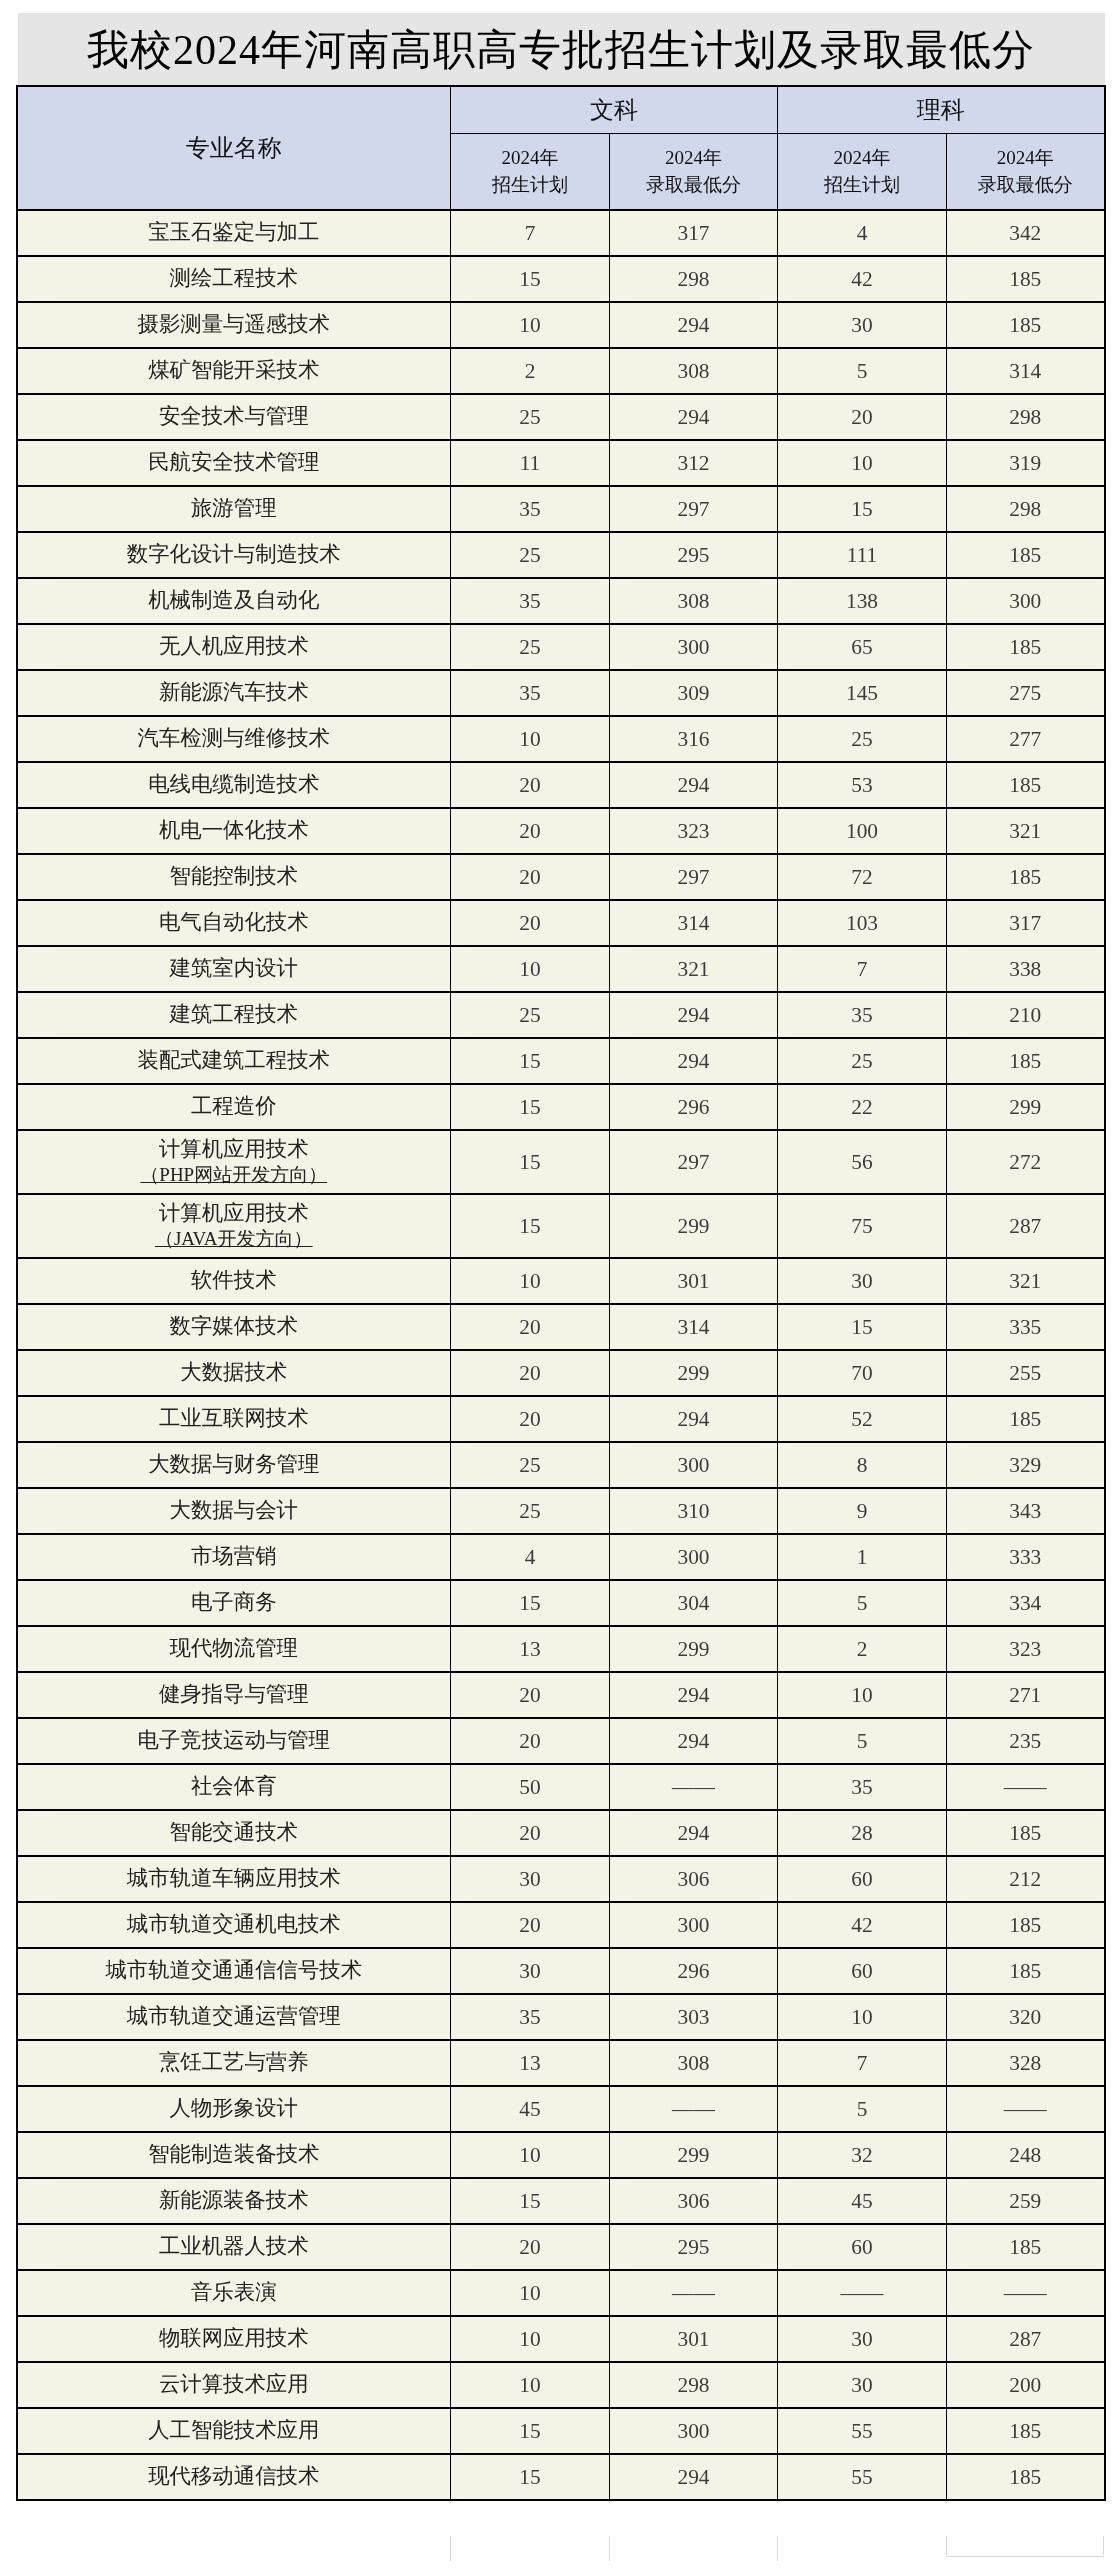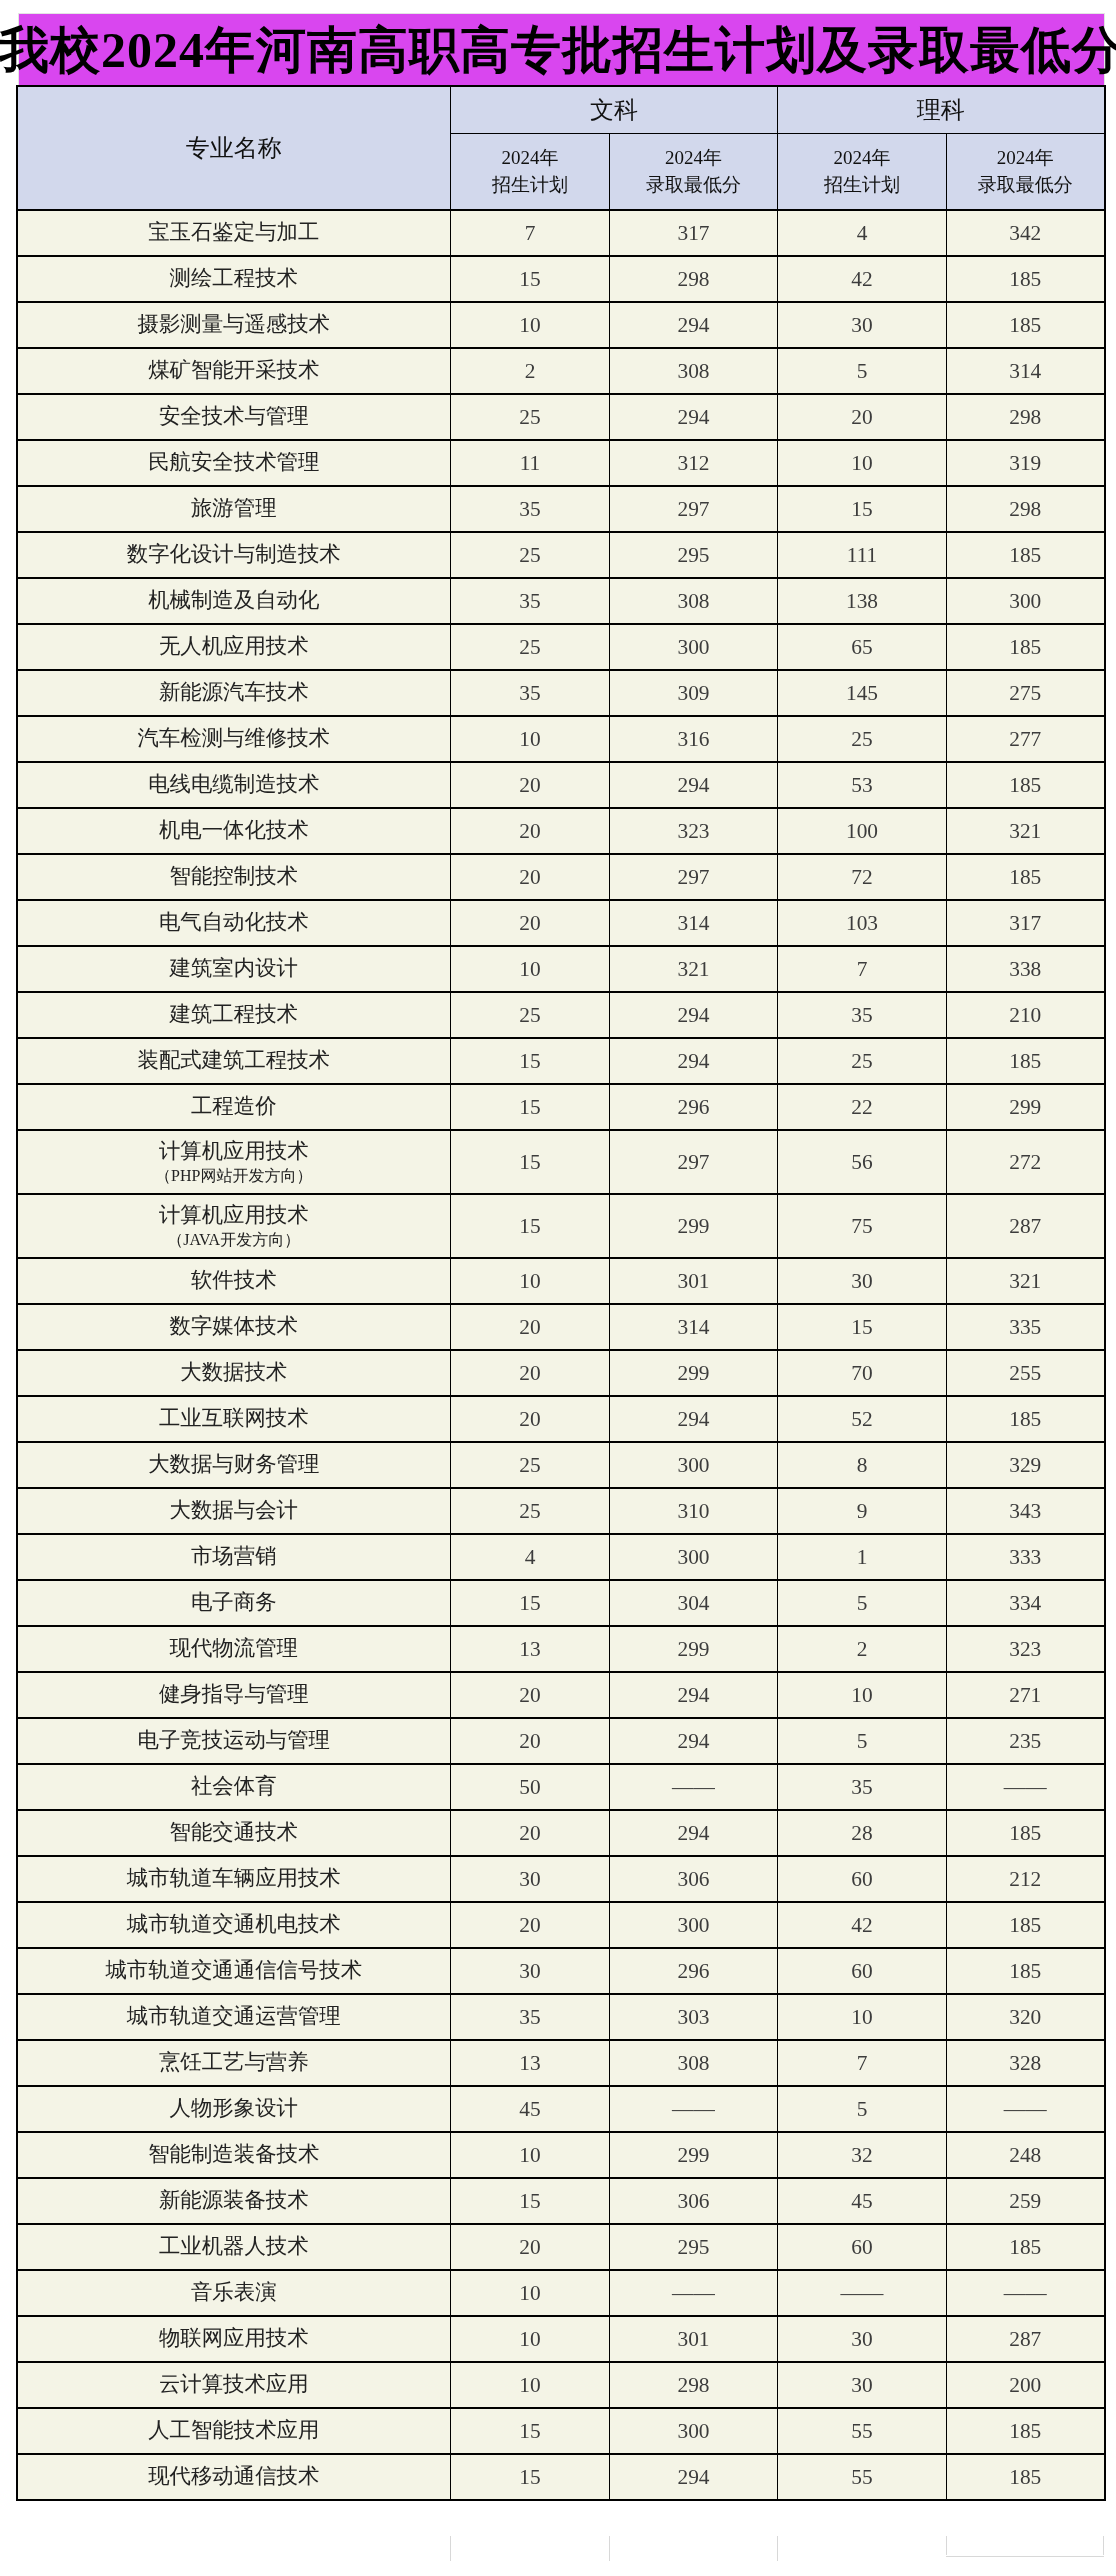--- a/index.html
+++ b/index.html
@@ -9,25 +9,25 @@
     --faint:#d8d8d8;
     --title-border:#e4e4e4;
   }
   html,body{margin:0;padding:0;}
   body{background:#ffffff;font-family:"Liberation Serif","DejaVu Serif",serif;}
   .page{position:relative;width:1117px;height:2576px;background:#ffffff;overflow:hidden;}
 
   .title-cell{
     position:absolute;left:17.5px;top:12.6px;width:1085px;height:73px;
     display:flex;align-items:center;justify-content:center;
-    background:#d946ef;
+    background:#e5e5e5;
     border-top:1px solid var(--title-border);
     border-left:1px solid var(--title-border);
     border-right:1px solid var(--title-border);
-    font-size:50px;font-weight:bold;color:#000;letter-spacing:1px;
+    font-size:42px;font-weight:normal;color:#000;letter-spacing:1px;
     white-space:nowrap;
   }
 
   table.main{
     position:absolute;left:15.5px;top:85px;width:1088px;
     border-collapse:collapse;table-layout:fixed;
     border:2.9px solid var(--border-c);
   }
   table.main th,table.main td{
     border:1.9px solid var(--border-c);
@@ -43,21 +43,21 @@
   tr.h1 th{font-size:24px;border-bottom-width:1.9px;}
   tr.h2{height:77px;}
   tr.h2 th{font-size:19px;line-height:1.45;border-top-width:1.9px;}
   tbody td{
     background:var(--row-bg);
     font-size:21.4px;color:#3c3c3c;
   }
   tbody tr{height:46px;}
   tbody tr.tall{height:64px;}
   td .nm{font-size:21.4px;color:#222;line-height:1.2;}
-  td .nm-sub{font-size:16px;color:#222;line-height:1.2;margin-top:1.9px;}
+  td .nm-sub{font-size:19px;color:#222;line-height:1.2;margin-top:1.9px;text-decoration:underline;}
 
   .grid-v{position:absolute;width:1px;background:var(--faint);}
   .grid-h{position:absolute;height:1px;background:var(--faint);}
 </style>
 </head>
 <body>
 
 <div class="page">
 
   <div class="title-cell">我校2024年河南高职高专批招生计划及录取最低分</div>

